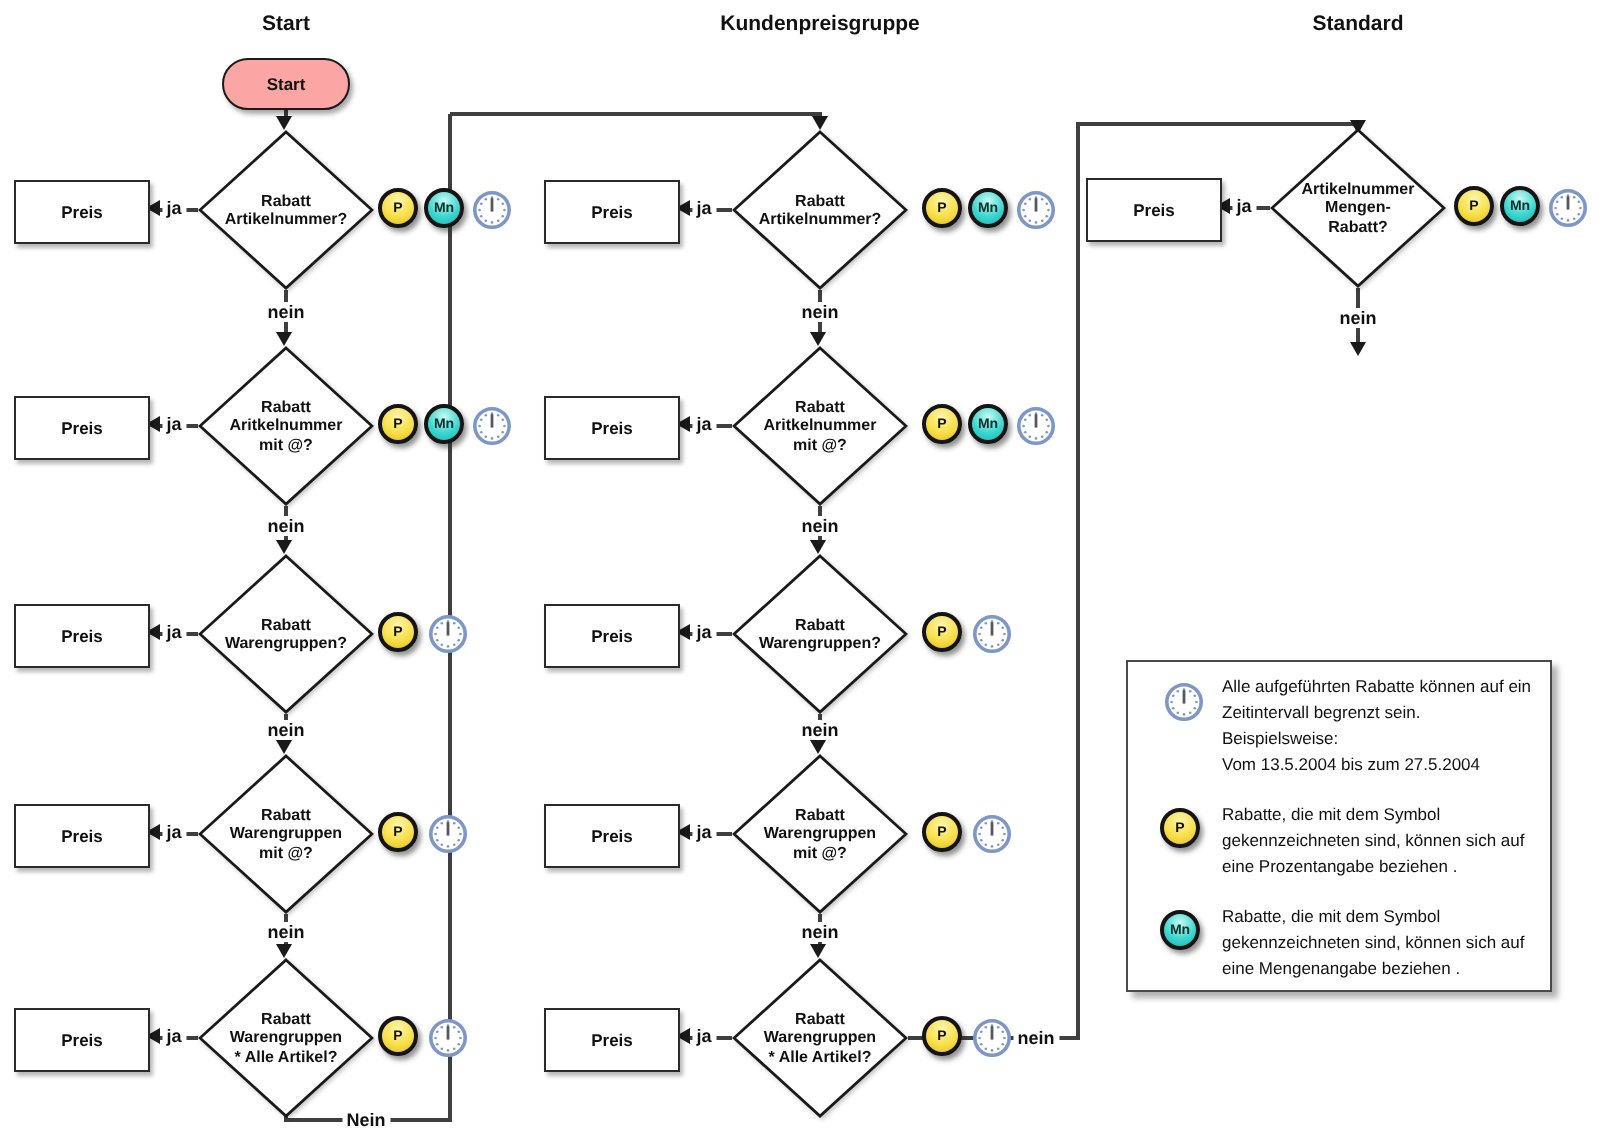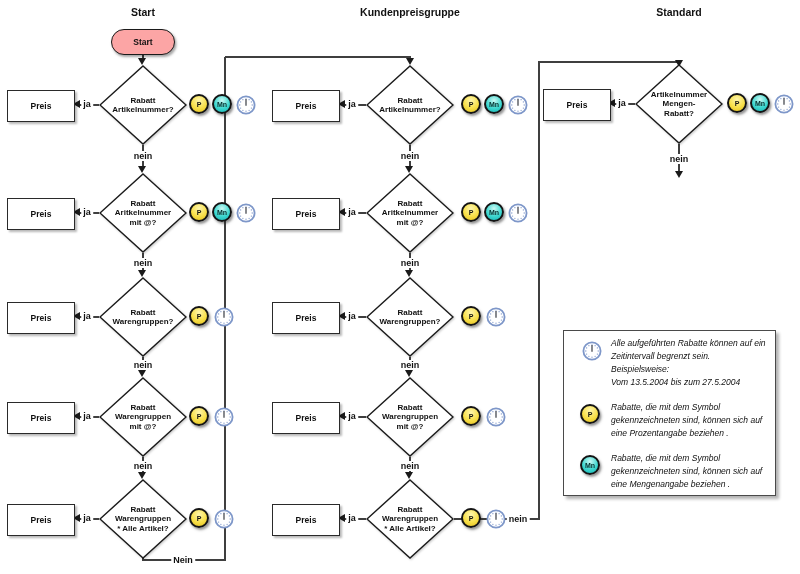--- a/index.html
+++ b/index.html
@@ -28,21 +28,21 @@
   .lbl{position:absolute;transform:translate(-50%,-50%);background:#fff;padding:0 2px;
        font-size:9px;font-weight:bold;white-space:nowrap;line-height:10px;}
   .cir{position:absolute;width:16px;height:16px;border:2.5px solid #141414;border-radius:50%;
        display:flex;align-items:center;justify-content:center;font-size:7px;font-weight:bold;
        box-shadow:1.5px 2px 2.5px rgba(40,40,40,.5);z-index:5;}
   .p{background:radial-gradient(circle at 50% 28%,#fdf5ad 0%,#f8e04a 55%,#e3bf1e 100%);}
   .mn{background:radial-gradient(circle at 50% 28%,#c9f8f3 0%,#3fd8d0 55%,#14b4b4 100%);color:#05302e;}
   .clk{position:absolute;width:20px;height:20px;z-index:5;}
   .legend{position:absolute;left:563px;top:330px;width:211px;height:164px;border:1.6px solid #4a4a4a;
           background:#fff;box-shadow:3px 3px 3px rgba(0,0,0,.3);}
-  .ltxt{position:absolute;white-space:pre;font-size:8.5px;line-height:13px;font-style:italic;}
+  .ltxt{position:absolute;white-space:pre;font-size:8.5px;line-height:13px;}
 </style>
 </head>
 <body>
 
 <div id="canvas">
 
   <svg width="0" height="0" style="position:absolute">
     <symbol id="clock" viewBox="0 0 20 20">
       <circle cx="10" cy="10" r="8.6" fill="#fff" stroke="#7E97C9" stroke-width="1.8"></circle>
       <g fill="#7E97C9">

